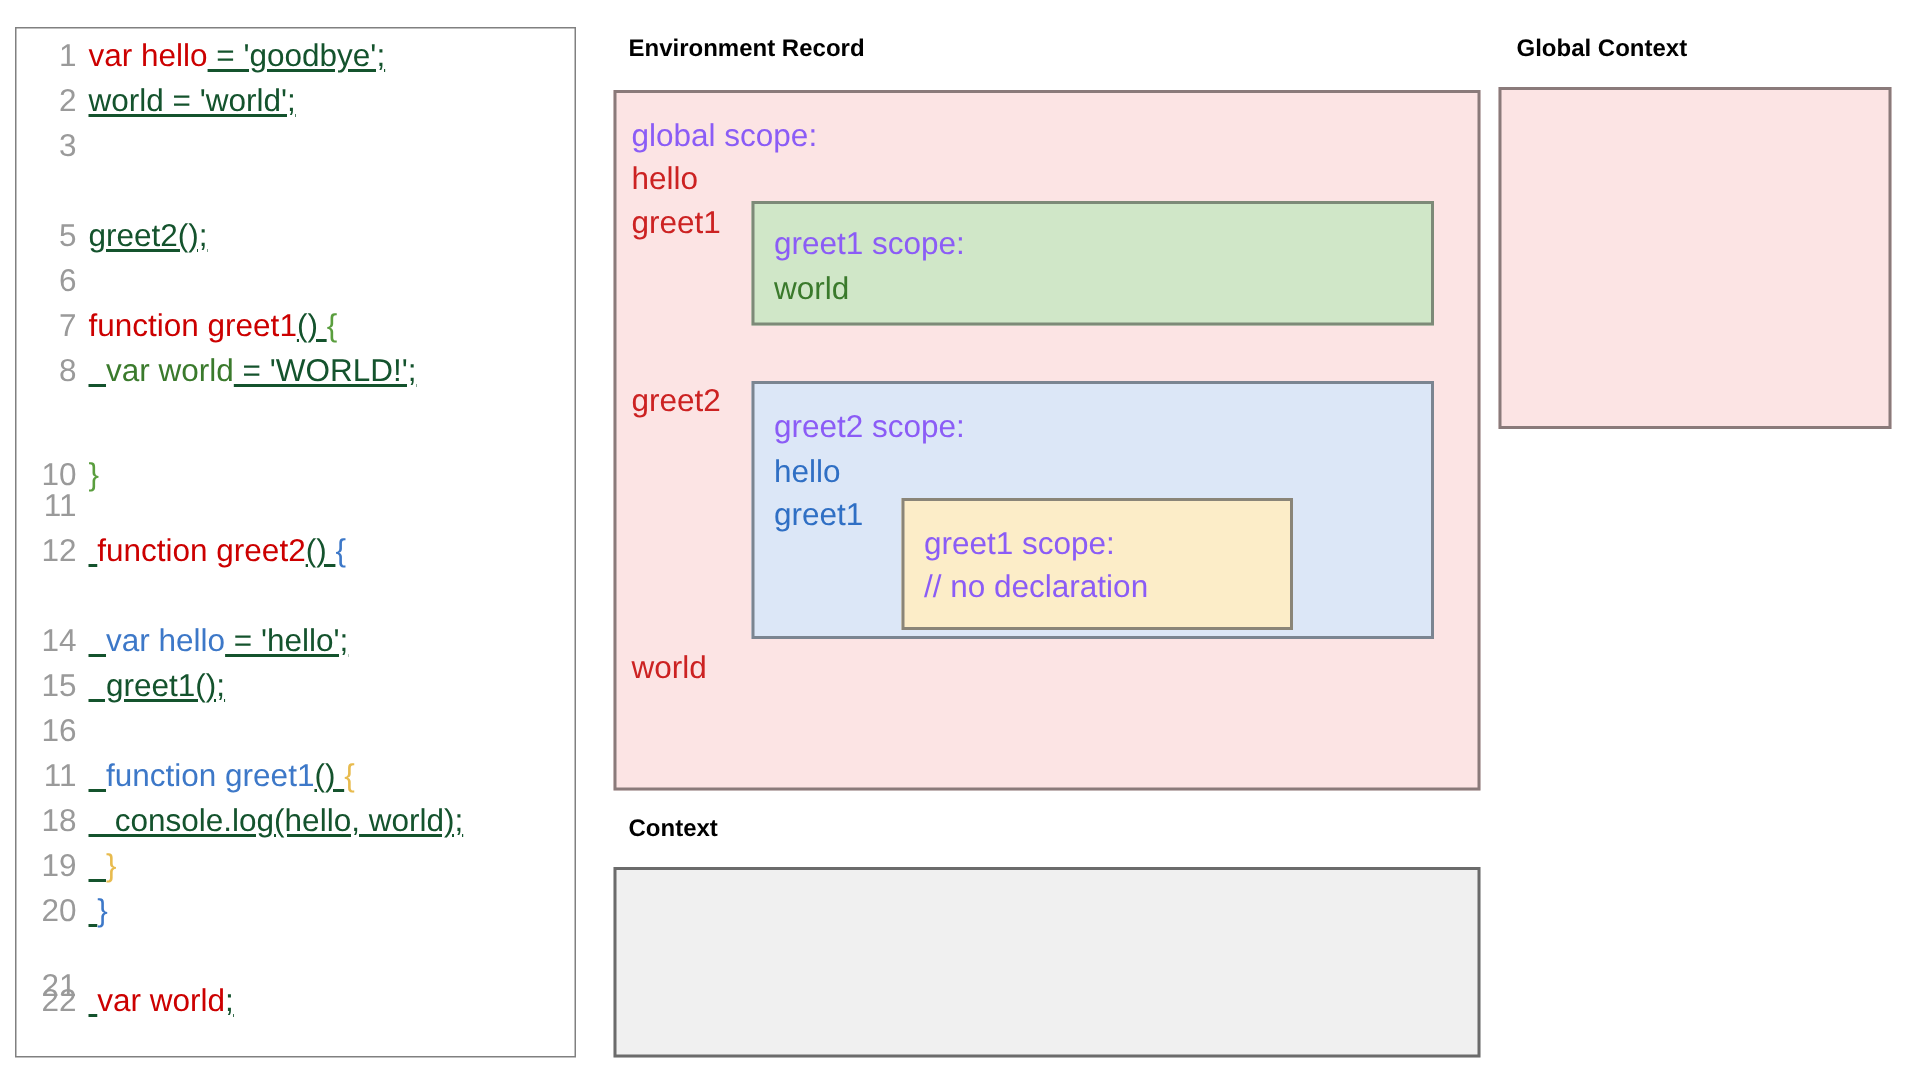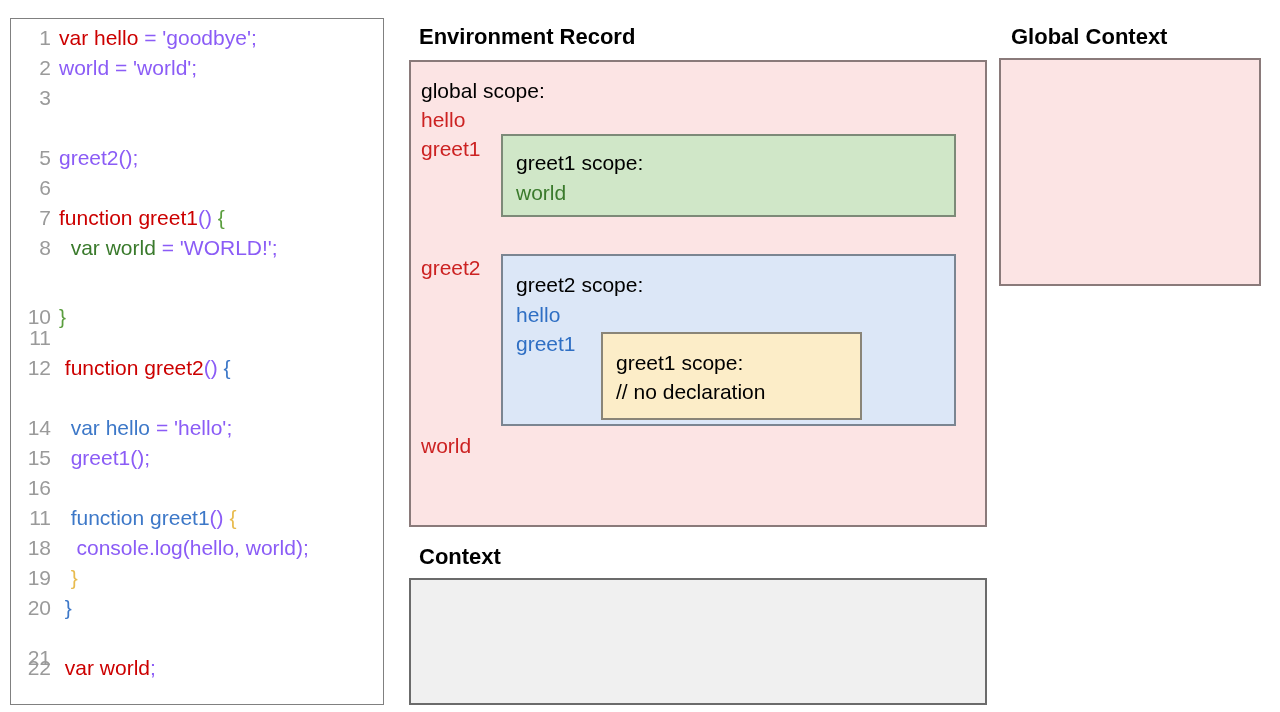--- a/index.html
+++ b/index.html
@@ -43,29 +43,29 @@
     color: #9a9a9a;
     font-size: 21px;
   }
   .code-text {
     display: inline-block;
     padding-left: 8px;
   }
   .tok-red     { color: #cc0000; }
   .tok-green   { color: #3a7a2c; }
   .tok-blue    { color: #3d78c8; }
-  .tok-black   { color: #8b5cf6; }
+  .tok-black   { color: #14532d; text-decoration: underline; }
   .tok-brace-green  { color: #5a9e3e; }
   .tok-brace-blue   { color: #3d78c8; }
   .tok-brace-yellow { color: #e8bb4e; }
 
   
   .section-heading {
     position: absolute;
-    font-size: 22px;
+    font-size: 16px;
     font-weight: bold;
     color: #000000;
     white-space: nowrap;
   }
   #env-heading     { left: 419px; top: 24px; }
   #global-heading  { left: 1011px; top: 24px; }
   #console-heading { left: 419px; top: 544px; }
 
   
   .scope-box {
@@ -122,21 +122,21 @@
     border-color: #6b6b6b;
   }
 
   
   .scope-line {
     position: absolute;
     font-size: 21px;
     line-height: 30px;
     white-space: nowrap;
   }
-  .c-black { color: #000000; }
+  .c-black { color: #8b5cf6; }
   .c-red   { color: #cc2222; }
   .c-green { color: #3a7a2c; }
   .c-blue  { color: #2f6fc4; }
 
   
   #gs-title   { left: 421px; top: 76px; }
   #gs-hello   { left: 421px; top: 105px; }
   #gs-greet1  { left: 421px; top: 134px; }
   #gs-greet2  { left: 421px; top: 253px; }
   #gs-world   { left: 421px; top: 431px; }

